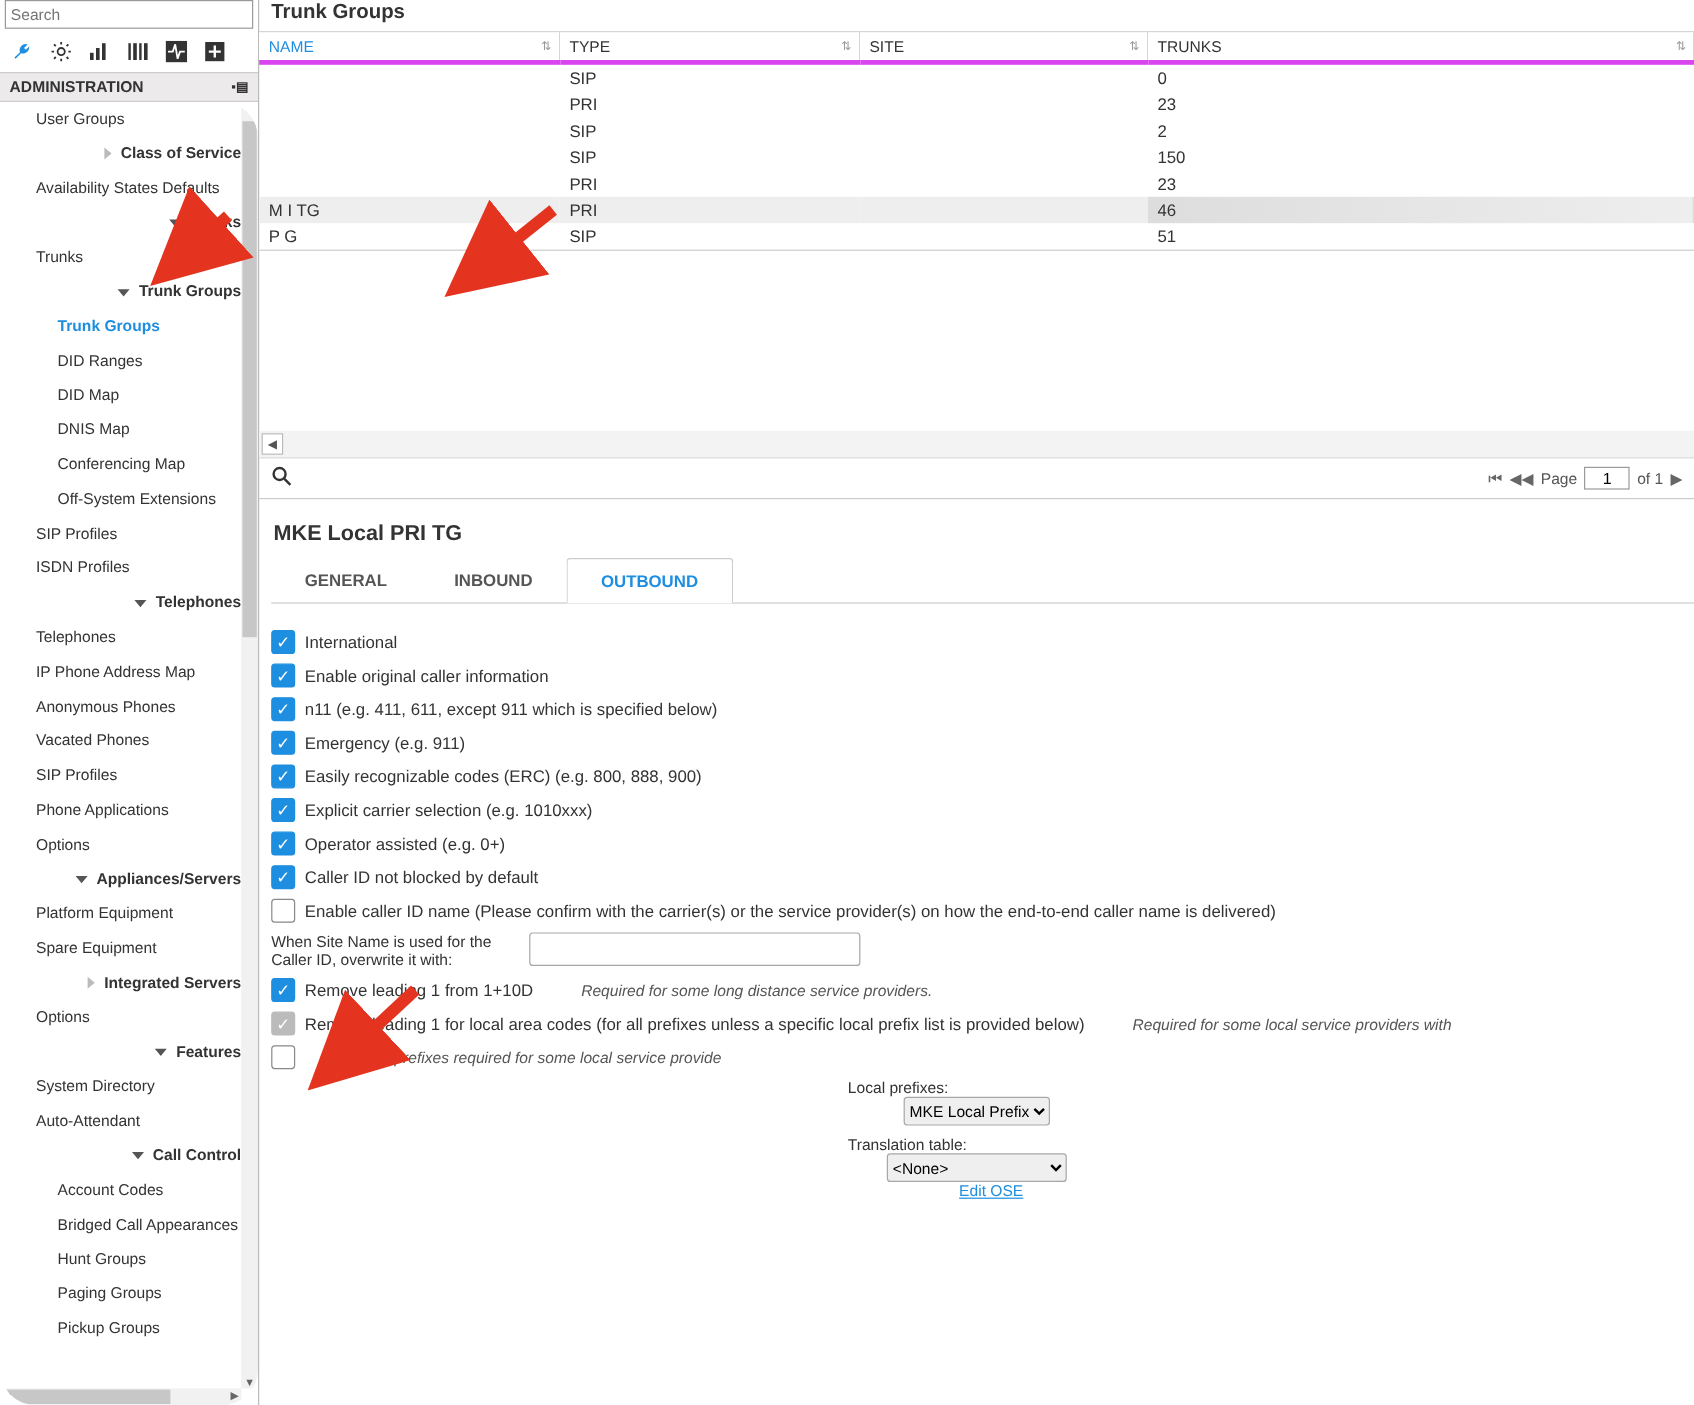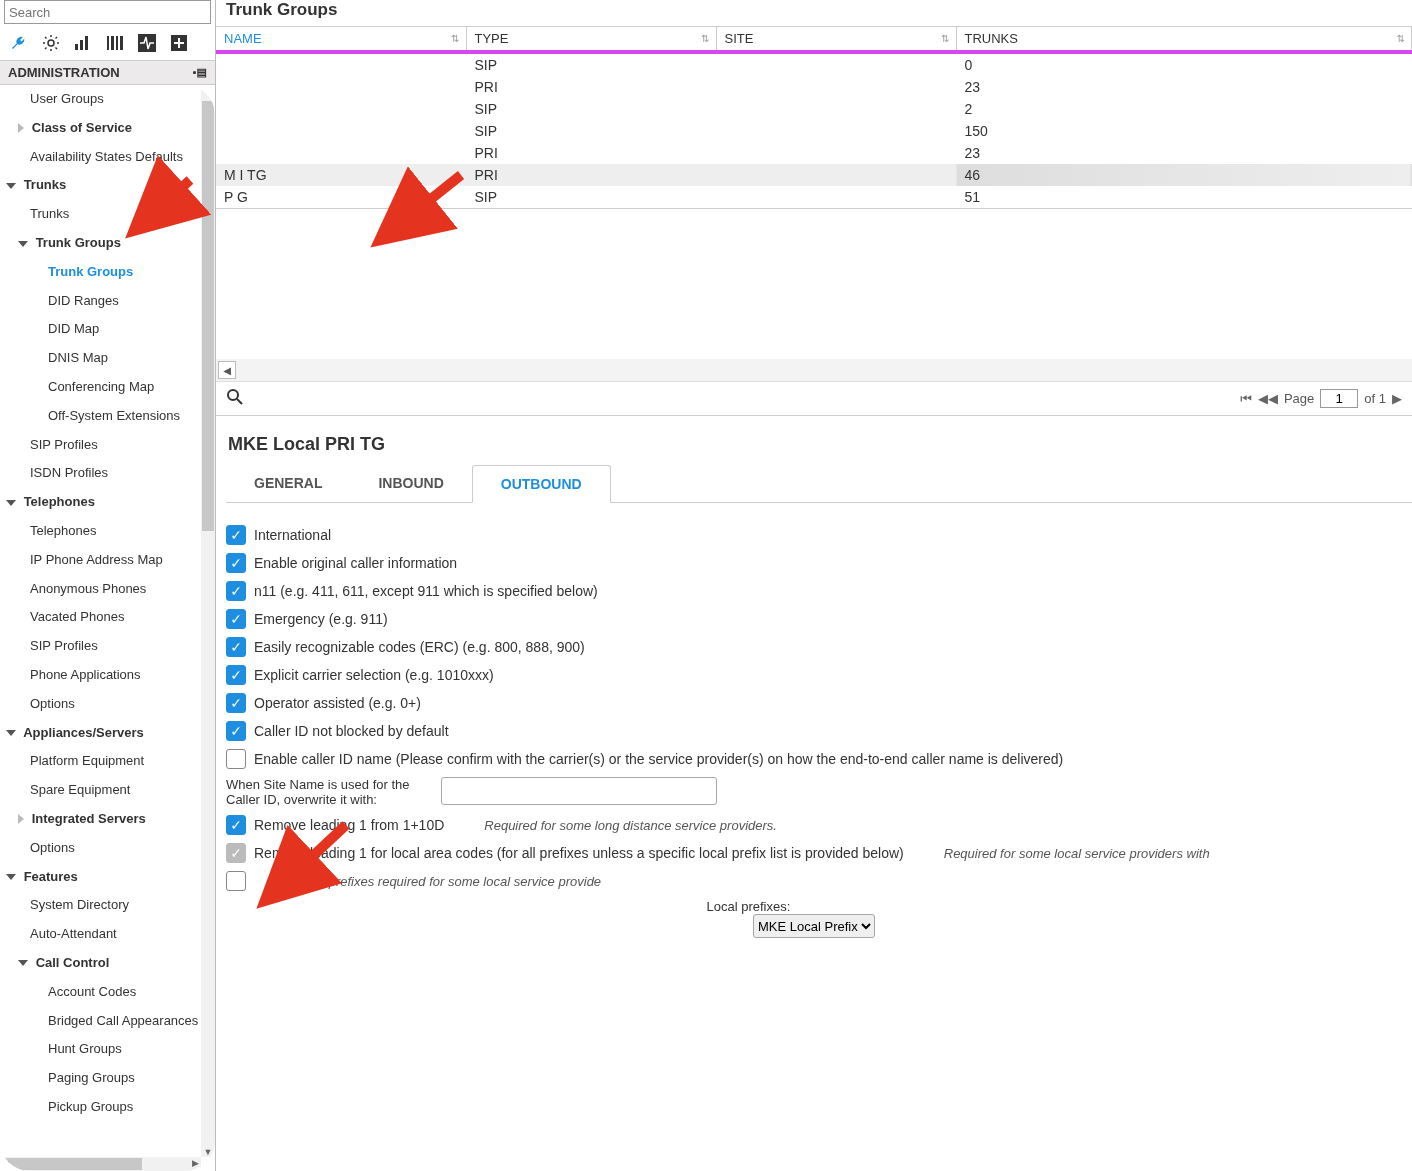--- a/index.html
+++ b/index.html
@@ -83,21 +83,21 @@
   position:absolute; top:1px; bottom:1px;
   left:2px; width:140px;
   background:#c7c7c7;
 }
 .nav-item {
   padding: 4px 0 4px 30px;
   white-space: nowrap;
   cursor: pointer;
   line-height: 1.6;
 }
-.nav-item.bold { font-weight: bold; padding-left: 18px;}
+.nav-item.bold { font-weight: bold; padding-left: 18px; text-align: right;}
 .nav-item.bold .caret {margin-right:4px;}
 .nav-sub { padding-left: 48px; }
 .nav-selected { color: #1d8ee0; font-weight: bold; }
 .caret {
   display:inline-block;
   width:0;height:0;
   vertical-align: middle;
 }
 .caret.down  { border-left:5px solid transparent; border-right:5px solid transparent; border-top:6px solid #555;}
 .caret.open-right { border-top:5px solid transparent; border-bottom:5px solid transparent; border-left:6px solid #bbb;}
@@ -519,20 +519,25 @@
       </div>
       <div class="chk-row">
         <span class="check"></span>
         <span class="hint-right">Local prefixes required for some local service provide</span>
       </div>
 
       <div class="form-row">
         <span class="lbl">Local prefixes:</span>
         <select><option>MKE Local Prefix</option></select>
       </div>
+      <div class="form-row">
+        <span class="lbl">Translation table:</span>
+        <select style="width:150px"><option>&lt;None&gt;</option></select>
+        <span class="link">Edit OSE</span>
+      </div>
     </div>
 
     <div class="arrow" style="left:145px; top:175px;">
       <svg width="100" height="90">
           <defs>
             <marker id="ah1" markerWidth="8" markerHeight="8" refX="6" refY="4" orient="auto">
               <polygon points="0,0 8,4 0,8" fill="#e4331f"></polygon>
             </marker>
           </defs>
       <line x1="100" y1="0" x2="25" y2="60" stroke="#e4331f" stroke-width="10" marker-end="url(#ah1)"></line>

